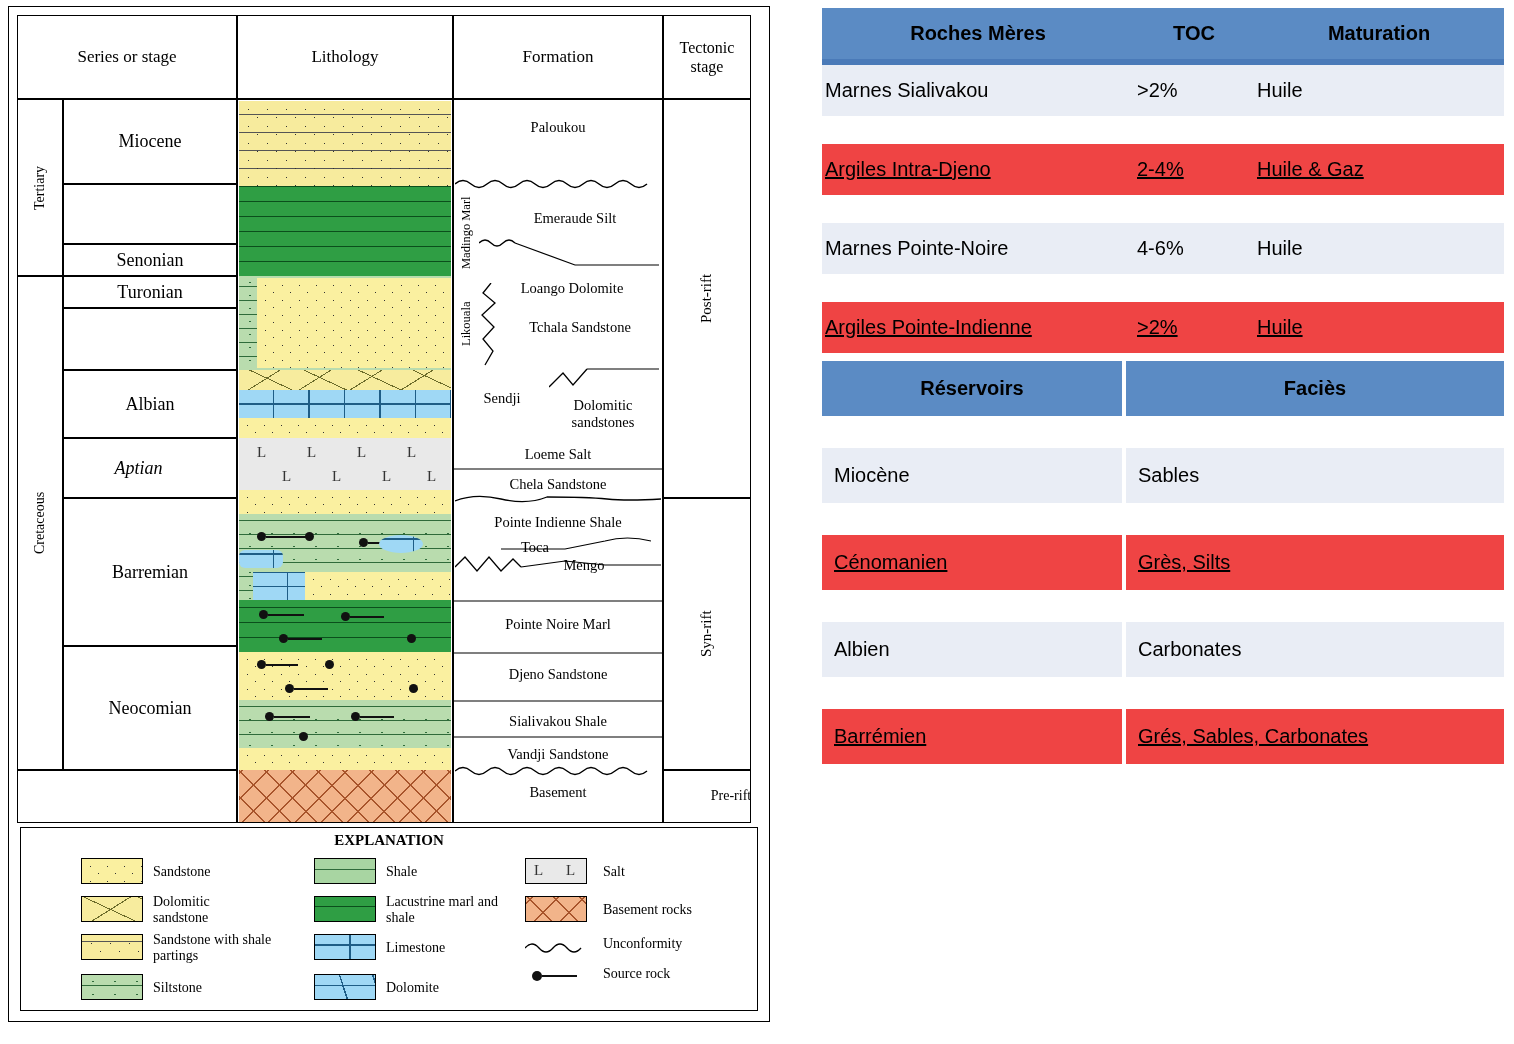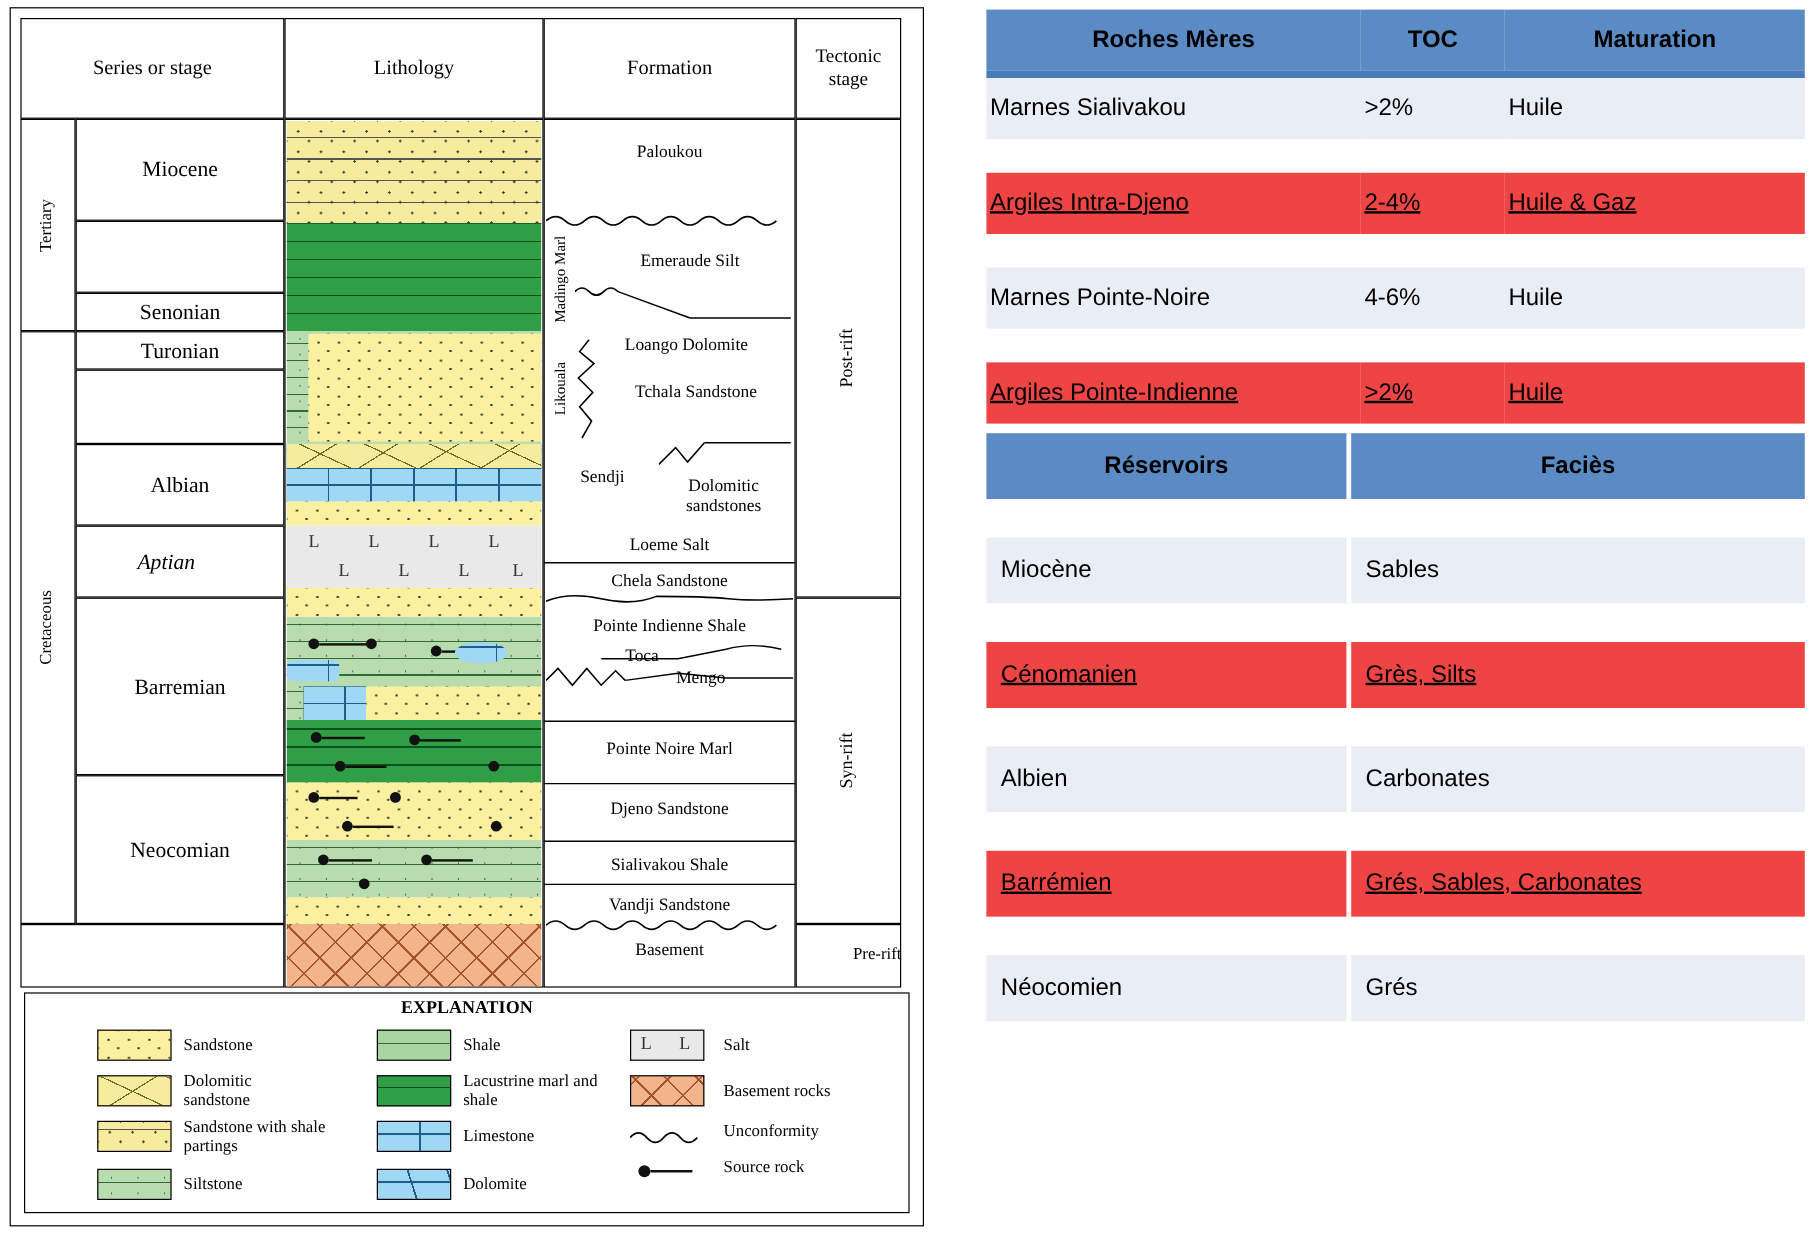--- a/index.html
+++ b/index.html
@@ -459,19 +459,15 @@
       <tr class="sep">
           <td colspan="2"></td>
         </tr>
       <tr class="band-dark">
         <td class="cellborderR">Barrémien</td>
         <td>Grés, Sables, Carbonates</td>
       </tr>
       <tr class="sep">
           <td colspan="2"></td>
         </tr>
-      <tr class="band-light">
-        <td class="cellborderR">Néocomien</td>
-        <td>Grés</td>
-      </tr>
     </tbody>
   </table>
 </div>
 
 </body></html>

